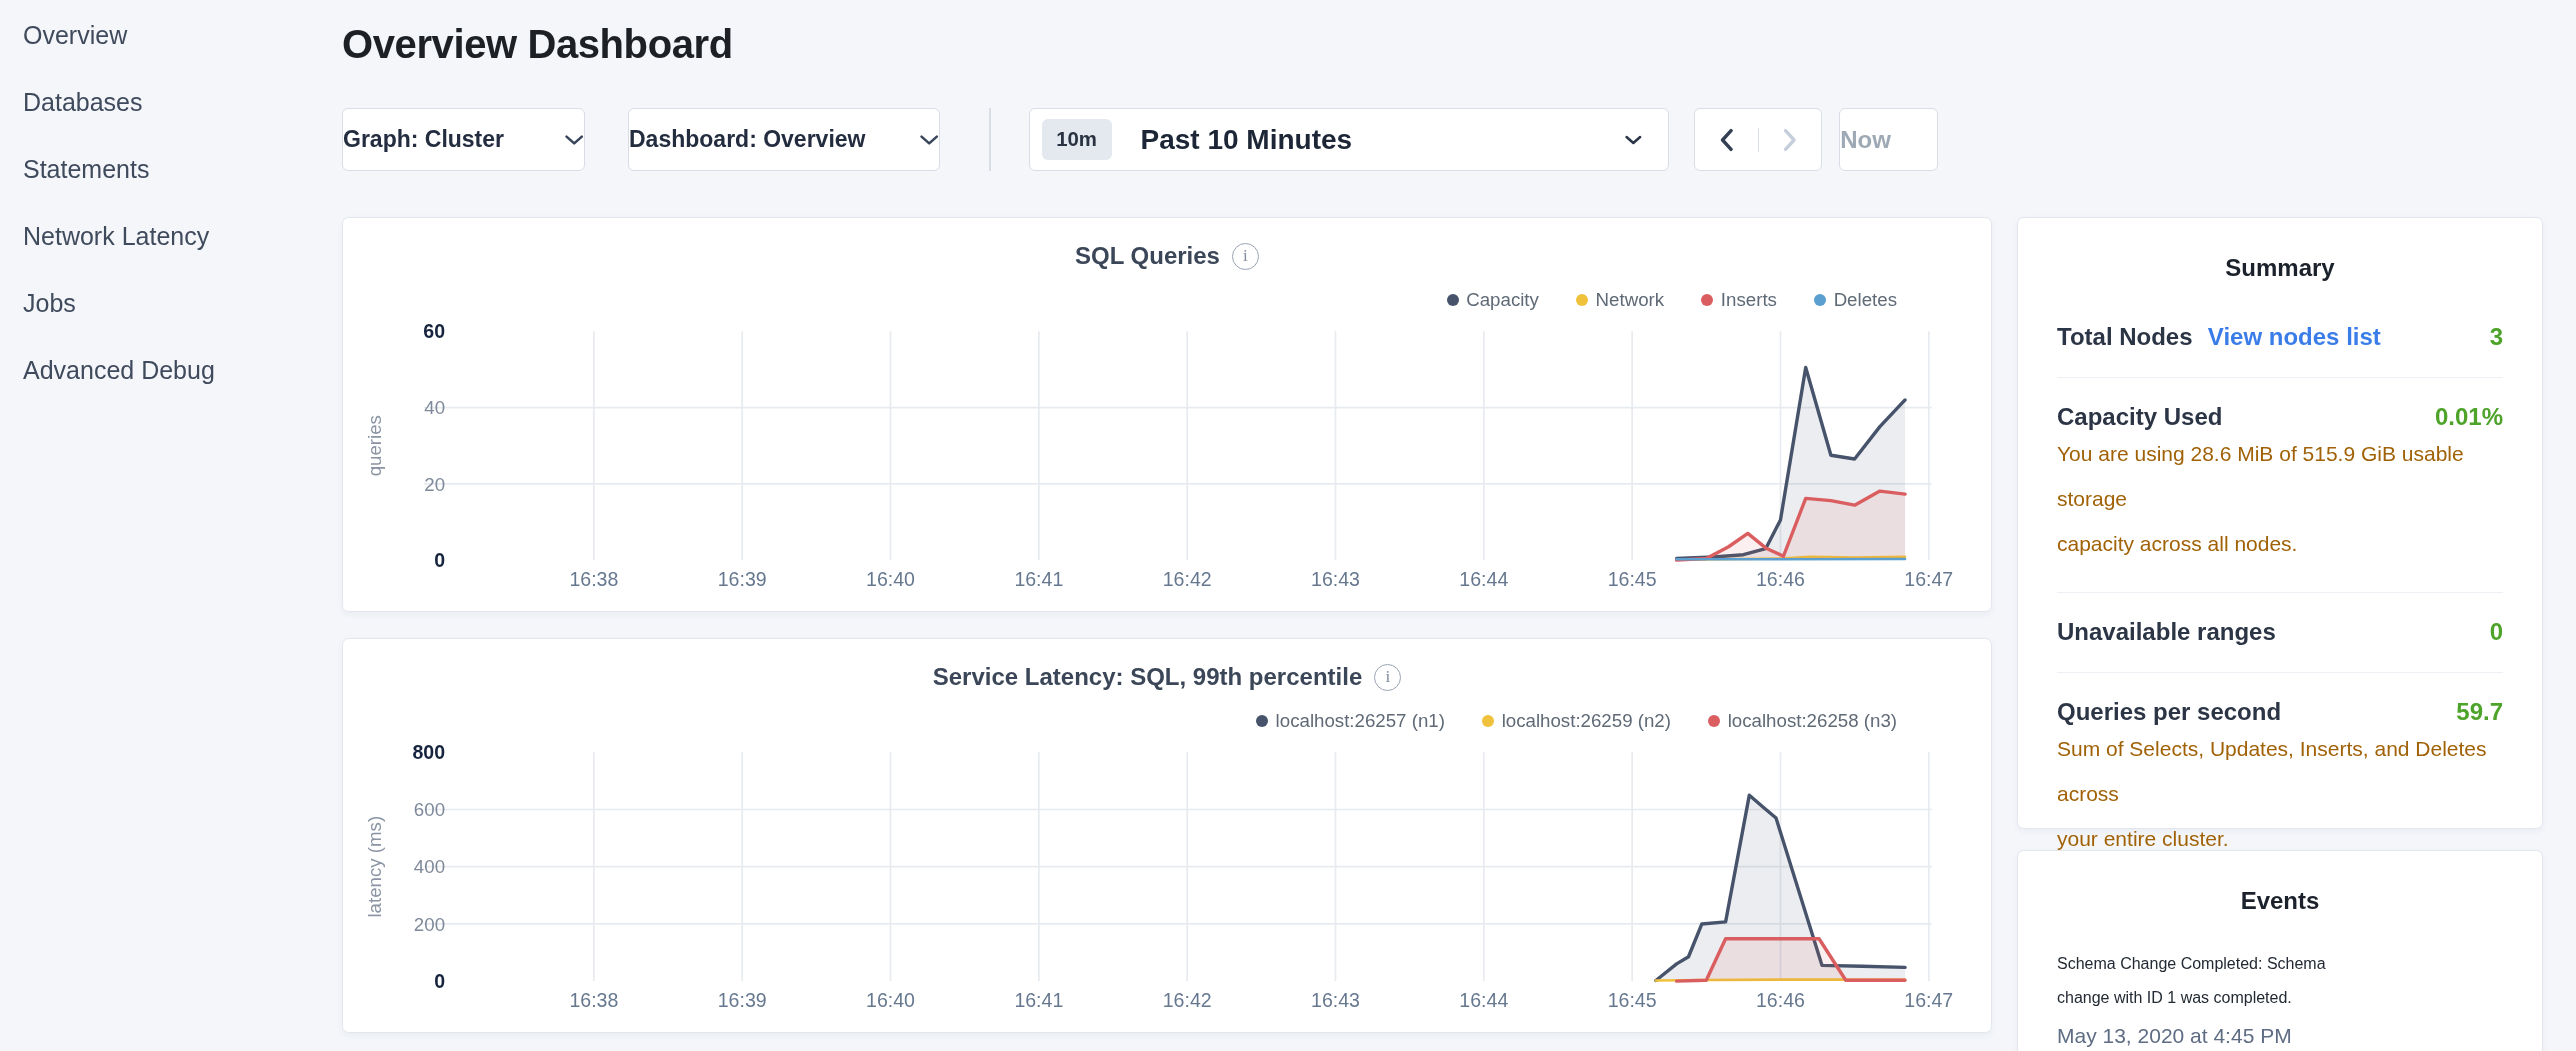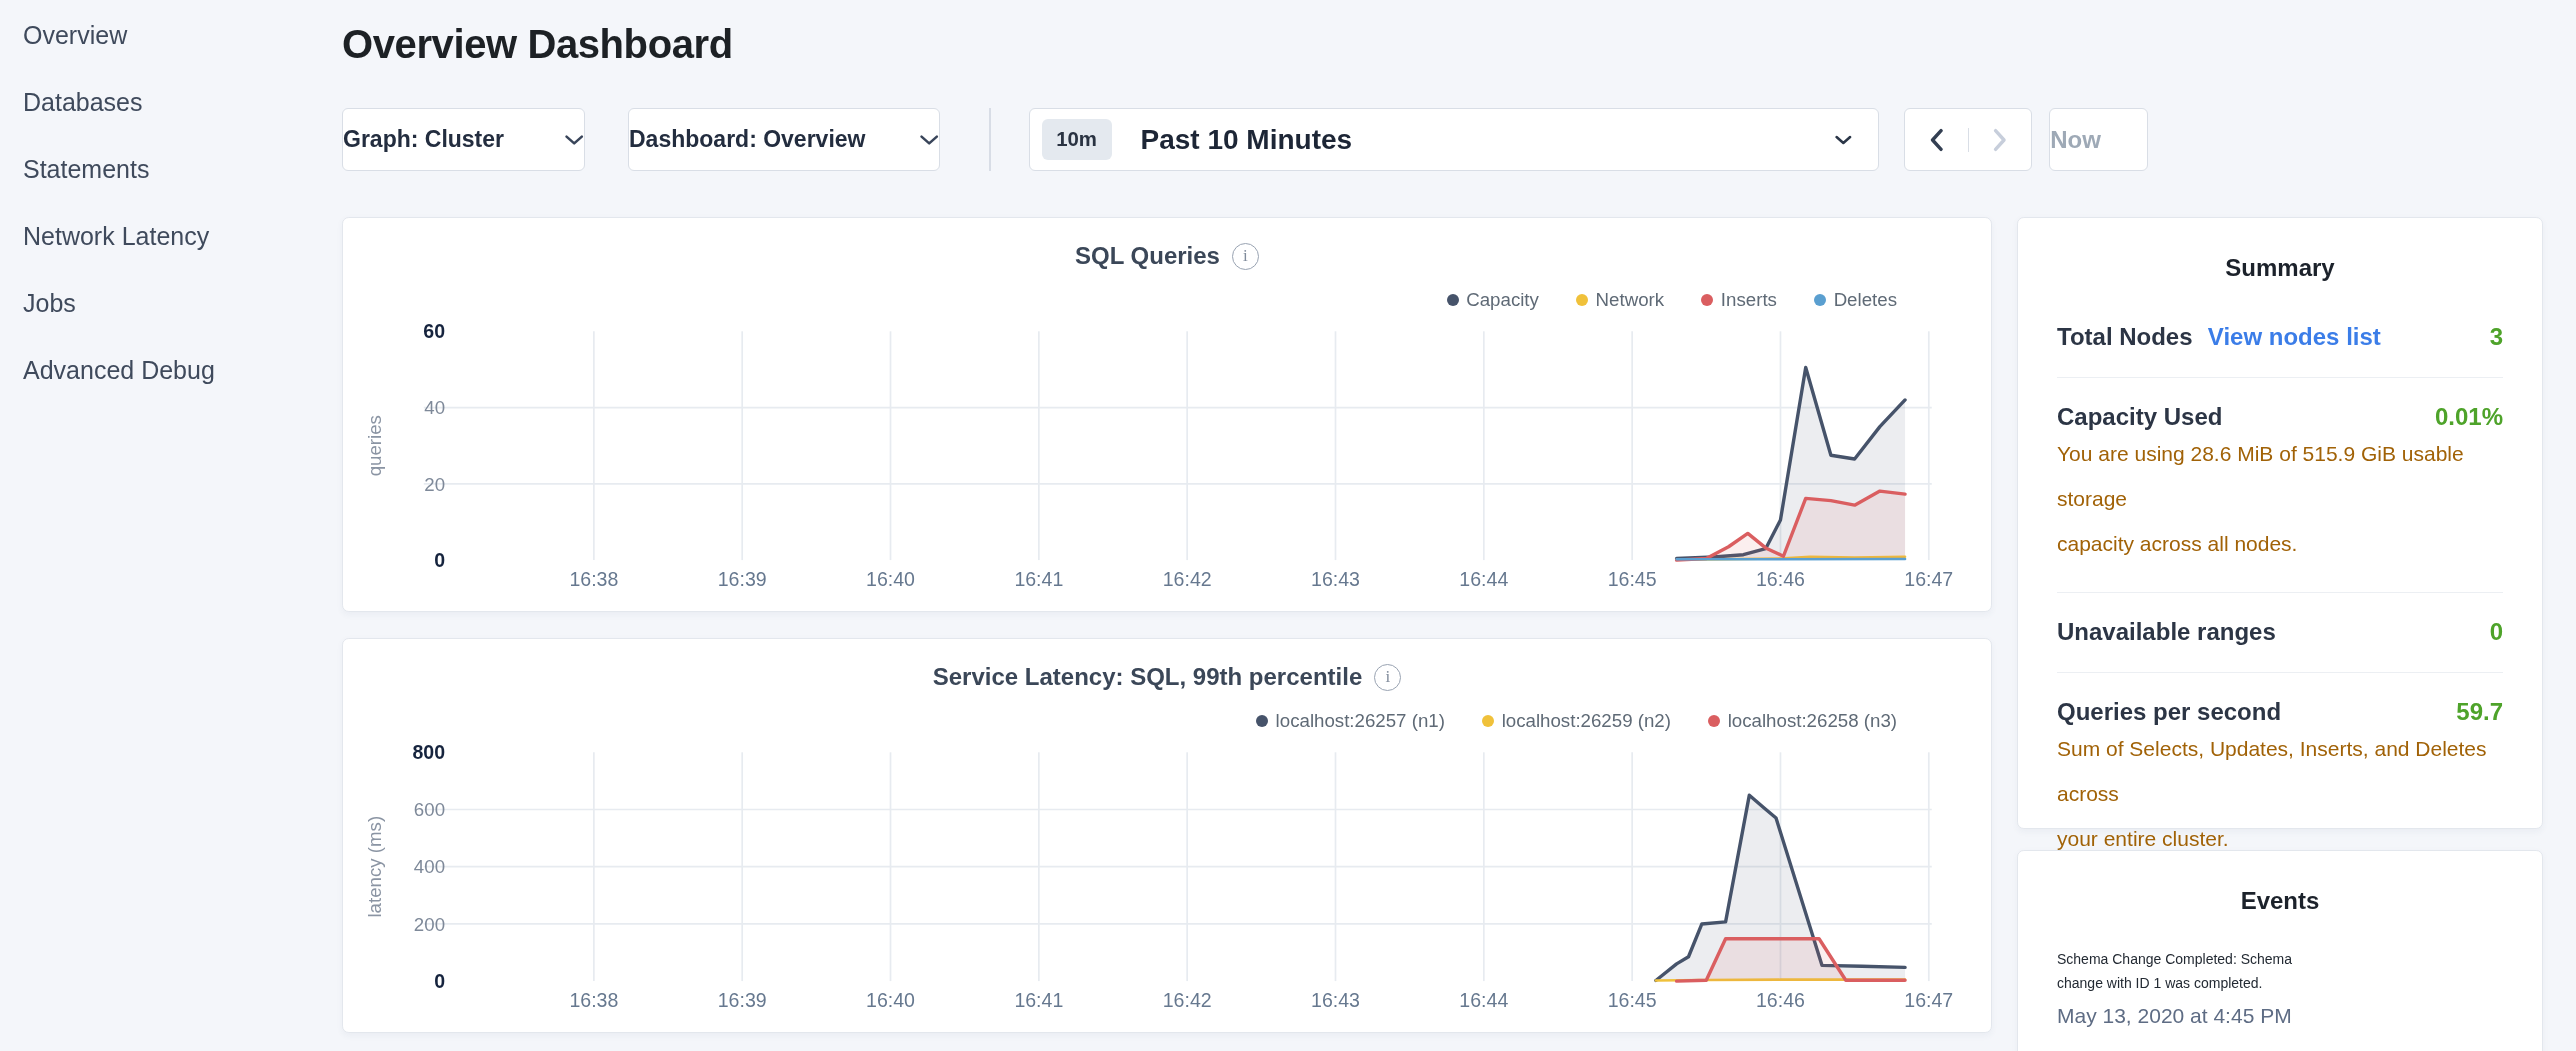--- a/index.html
+++ b/index.html
@@ -15,21 +15,21 @@
   .nav-item { height:67px; display:flex; align-items:center; font-size:25px; color:#3f4a5c; cursor:pointer; }
   .nav-item.active { color:#3b7de8; font-weight:700; }
   
   .page-title { position:absolute; left:342px; top:22px; font-size:40px; font-weight:600; color:#1d2125; letter-spacing:-0.4px; }
   .controls { position:absolute; left:342px; top:108px; height:63px; display:flex; align-items:stretch; }
   .btnbox { background:#fff; border:1.7px solid #d9dee6; border-radius:6px; display:flex; align-items:center; justify-content:space-between; }
   .dropdown { font-size:23px; font-weight:700; color:#232d3f; gap:18.7px; cursor:pointer; }
   .dd-graph { width:243px; }
   .dd-dash { width:312px; margin-left:43px; }
   .vdiv { margin-left:49px; width:1.7px; background:#d8dde6; }
-  .timebox { margin-left:38px; width:850px; justify-content:flex-start; padding:0 25.5px 0 12px; position:relative; cursor:pointer; }
+  .timebox { margin-left:38px; width:640px; justify-content:flex-start; padding:0 25.5px 0 12px; position:relative; cursor:pointer; }
   .time-badge { background:#e4e9ef; border-radius:6px; height:41px; padding:0 14.5px; display:flex; align-items:center; font-size:20.4px; font-weight:700; color:#2a3342; }
   .time-label { margin-left:29px; font-size:28px; font-weight:700; color:#1d2636; }
   .time-caret { position:absolute; right:25.5px; top:50%; transform:translateY(-50%); }
   .pager { margin-left:25.5px; width:128px; padding:0; overflow:hidden; display:flex; }
   .pager-btn { flex:1; display:flex; align-items:center; justify-content:center; cursor:pointer; }
   .pager-btn + .pager-btn { border-left:1.7px solid #d9dee6; }
   .now-btn { margin-left:17px; width:99px; font-size:24px; font-weight:700; color:#9ea9b6; cursor:default; }
   
   .card { position:absolute; background:#fff; border:0.9px solid #e3e7ed; border-radius:6.8px; box-shadow:0 2.6px 6.8px rgba(56,76,108,0.05); }
   .card-chart-0 { left:342px; top:217px; width:1650px; height:395px; }
@@ -51,21 +51,21 @@
   .sum-sec { border-bottom:1.7px solid #eceff3; padding:25.5px 0; }
   .sum-sec.last { border-bottom:none; }
   .sum-sec.first { padding-top:41px; }
   .sum-row { display:flex; align-items:baseline; }
   .sum-label { font-size:24px; font-weight:700; color:#2c3545; }
   .sum-link { margin-left:15.3px; font-size:24px; font-weight:600; color:#3b7de8; cursor:pointer; }
   .sum-value { margin-left:auto; font-size:24px; font-weight:700; color:#4ea32a; }
   .sum-desc { margin-top:0; font-size:21px; line-height:45px; color:#a16207; white-space:pre-line; }
   
   .events-body { padding:0 39px; }
-  .event-msg { margin-top:32px; font-size:14px; line-height:24px; color:#232a33; white-space:pre-line; }
+  .event-msg { margin-top:32px; font-size:16px; line-height:34px; color:#232a33; white-space:pre-line; }
   .event-time { margin-top:8.5px; font-size:21px; color:#5e6c84; }
 </style>
 </head>
 <body>
 
 <nav class="sidebar">
   <div class="nav-item">Overview</div>
   <div class="nav-item">Databases</div>
   <div class="nav-item">Statements</div>
   <div class="nav-item">Network Latency</div>

